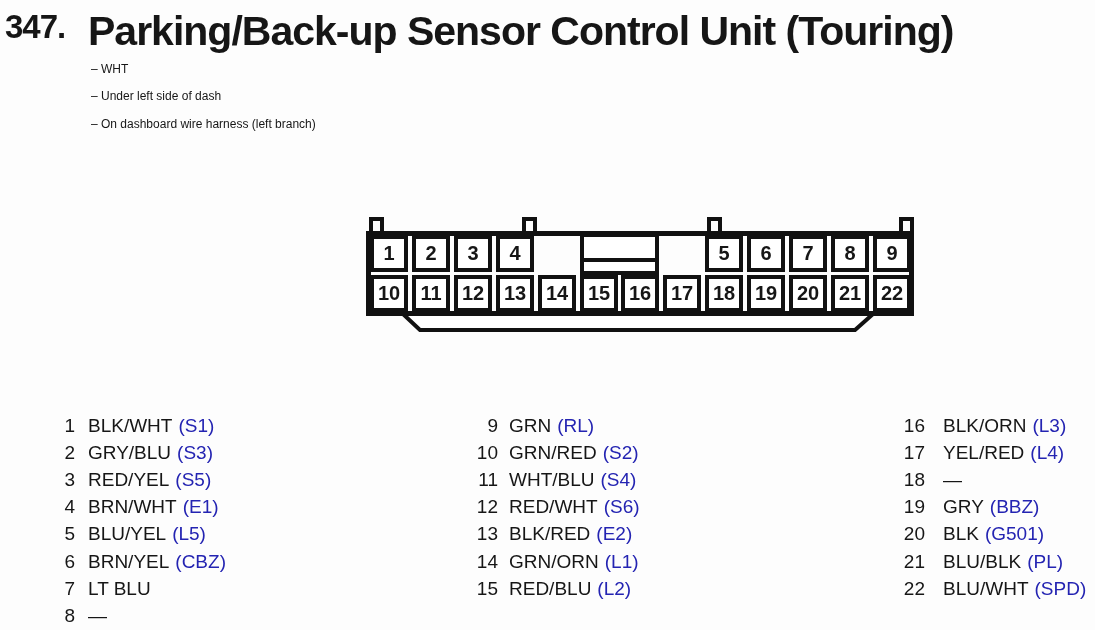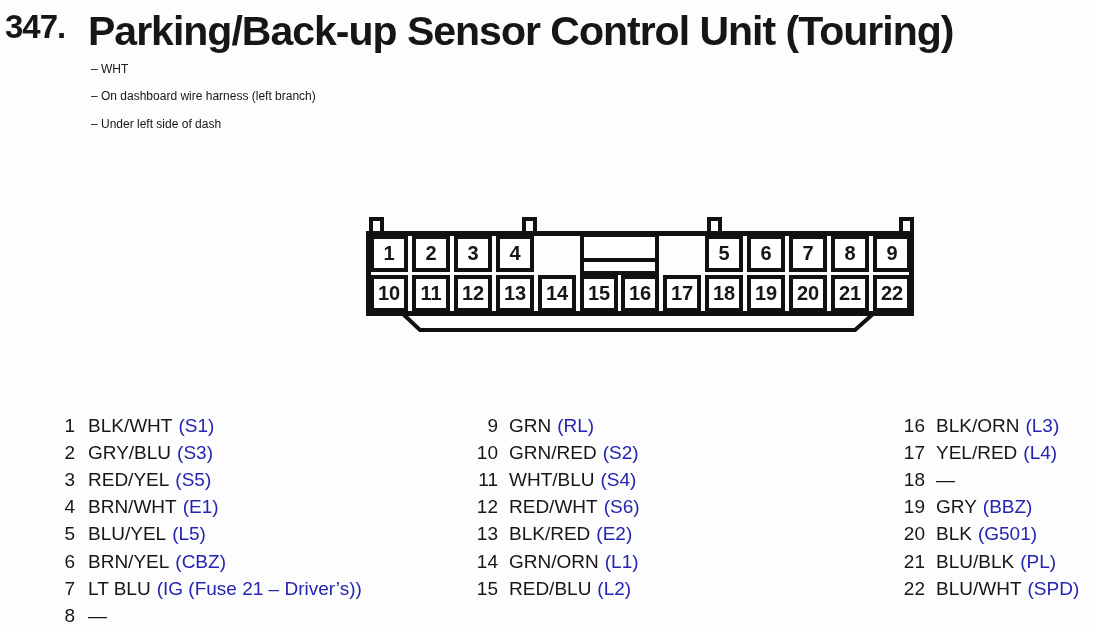--- a/index.html
+++ b/index.html
@@ -50,34 +50,34 @@
   }
   .conn-key-line { position:absolute; left:0; right:0; top:21px; height:4px; background:#111; }
   .conn-lock { position:absolute; left:0; top:95px; width:550px; height:26px; z-index:0; }
 
   
   .pcol { position:absolute; top:412px; font-size:19px; }
   .prow { display:flex; align-items:center; height:27.2px; white-space:nowrap; }
   .pnum { text-align:right; }
   .pcol1 { left:55px; }  .pcol1 .pnum { width:20px; } .pcol1 .wire { margin-left:13px; }
   .pcol2 { left:470px; } .pcol2 .pnum { width:28px; } .pcol2 .wire { margin-left:11px; }
-  .pcol3 { left:893px; } .pcol3 .pnum { width:32px; } .pcol3 .wire { margin-left:11px; }
+  .pcol3 { left:893px; } .pcol3 .pnum { width:32px; } .pcol3 .wire { margin-left:18px; }
   .code { margin-left:6px; color:var(--code-blue, #2424b2); }
 </style>
 </head>
 <body>
 
 <div class="page">
 
   <span class="title-num">347.</span>
   <span class="title-text">Parking/Back-up Sensor Control Unit (Touring)</span>
   <div class="notes">
     <div>– WHT</div>
+    <div>– Under left side of dash</div>
     <div>– On dashboard wire harness (left branch)</div>
-    <div>– Under left side of dash</div>
   </div>
 
   <div class="conn">
     <div class="conn-tab" style="left:3px;"></div>
     <div class="conn-tab" style="left:156px;"></div>
     <div class="conn-tab" style="left:341px;"></div>
     <div class="conn-tab" style="left:533px;"></div>
 
     <div class="conn-outer"></div>
 
@@ -142,21 +142,20 @@
         <span class="code">(L5)</span>
       </div>
     <div class="prow">
         <span class="pnum">6</span>
         <span class="wire">BRN/YEL</span>
         <span class="code">(CBZ)</span>
       </div>
     <div class="prow">
         <span class="pnum">7</span>
         <span class="wire">LT BLU</span>
-        <span class="code">(IG (Fuse 21 – Driver’s))</span>
       </div>
     <div class="prow">
         <span class="pnum">8</span>
         <span class="wire">—</span>
         <span class="code"></span>
       </div>
   </div>
 
   <div class="pcol pcol2">
     <div class="prow">

